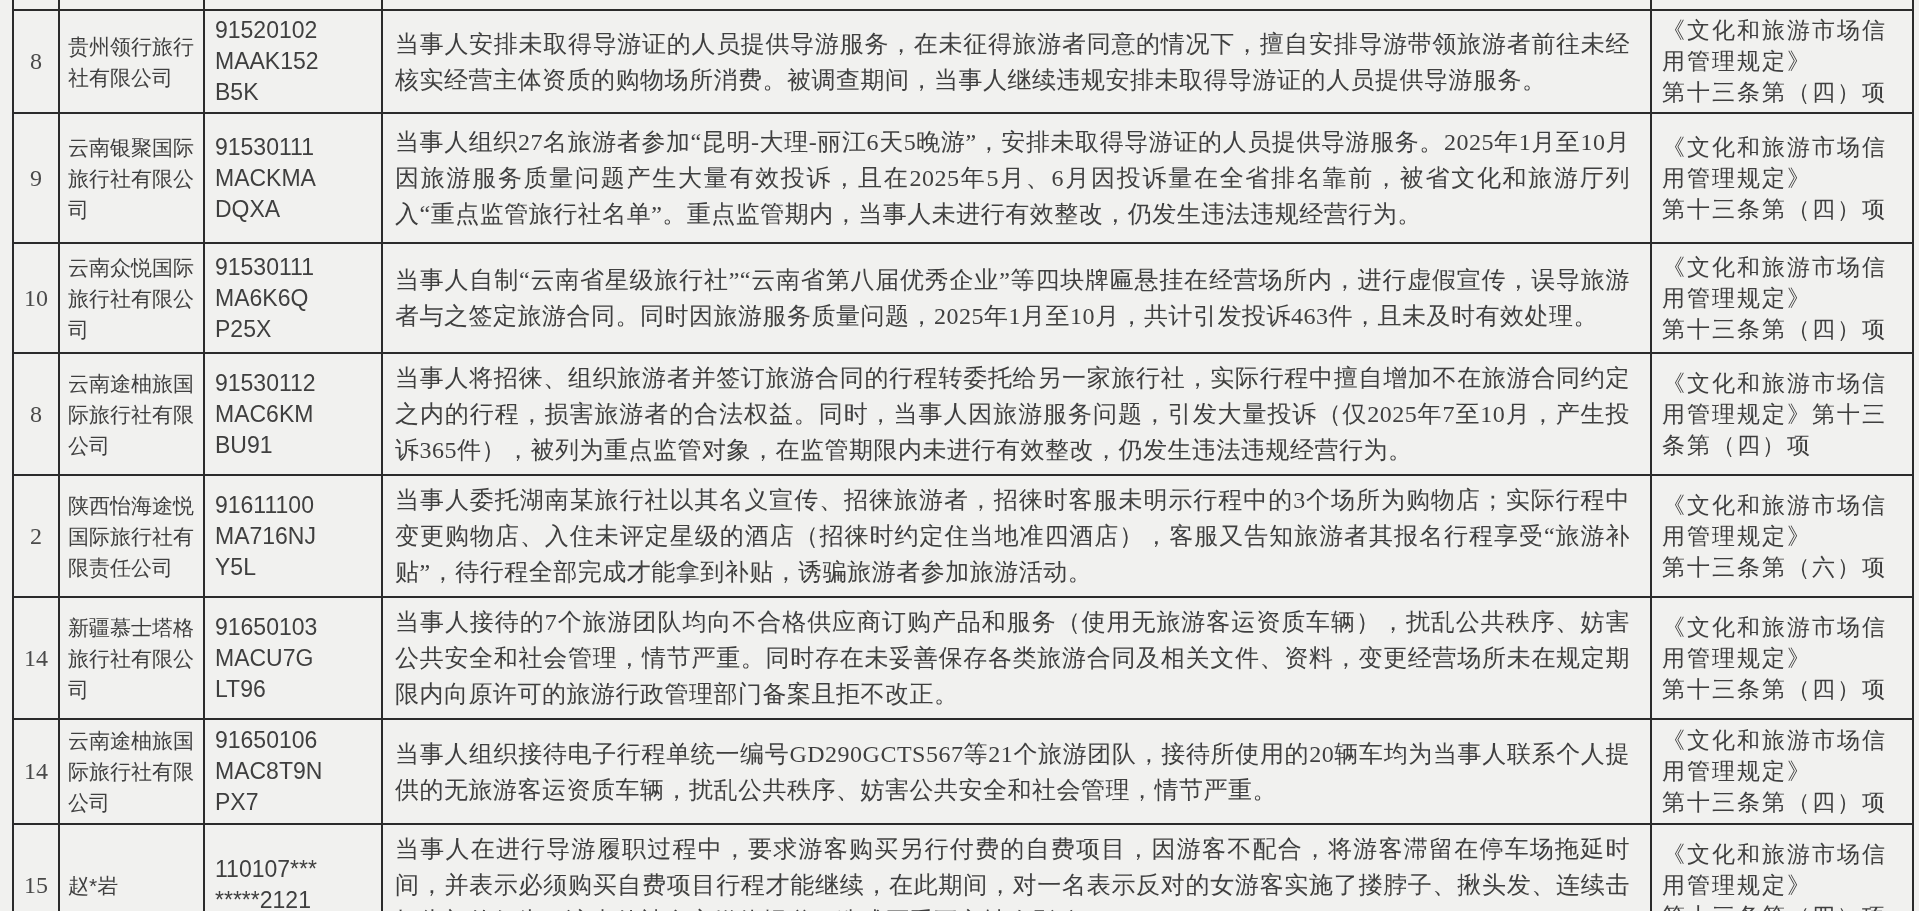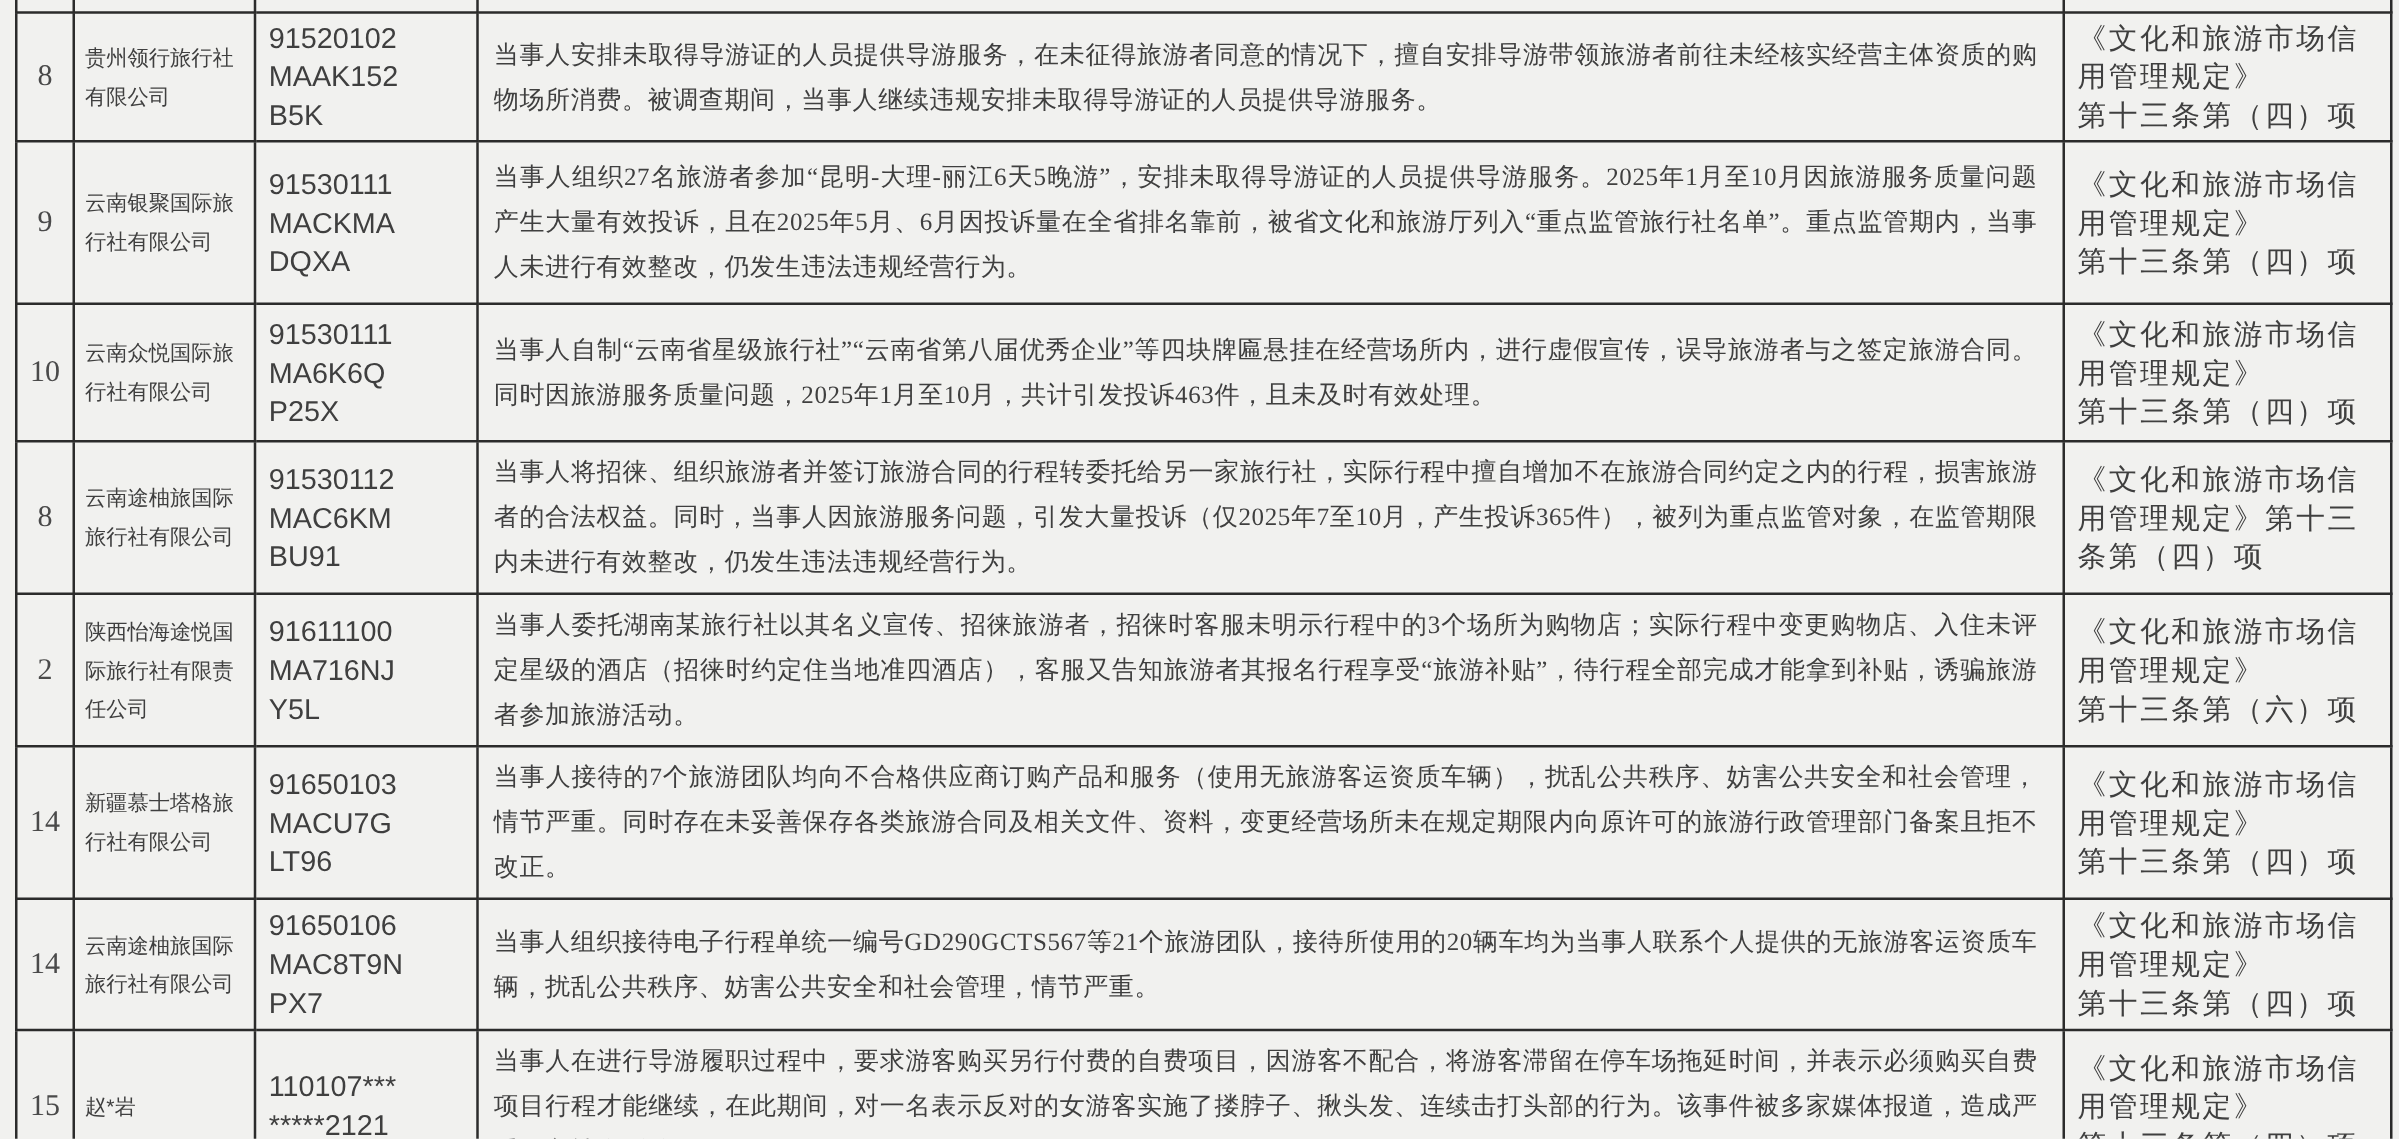--- a/index.html
+++ b/index.html
@@ -42,37 +42,37 @@
   tbody tr:nth-child(8) { height: 105px; }
   tbody tr:nth-child(9) { height: 108px; }
 
   td.c-no {
     text-align: center;
     font-family: "Liberation Serif", serif;
     font-size: 24px;
     color: #4a4a4a;
   }
   td.c-name {
-    font-size: 17px;
+    font-size: 21px;
     line-height: 31px;
     padding: 4px 8px;
     letter-spacing: 0px;
     word-break: break-all;
   }
   td.c-code {
     font-family: "Liberation Sans", sans-serif;
     font-size: 23px;
     line-height: 31px;
     padding: 4px 58px 4px 10px;
     word-break: break-all;
     margin-left: 40px;
   }
   td.c-facts {
     font-family: "Liberation Serif", serif; 
-    font-size: 20px;
+    font-size: 24px;
     line-height: 36px;
     letter-spacing: 0.5px;
     padding: 6px 20px 6px 12px;
     word-break: break-all;
     text-align: justify;
   }
   td.c-basis {
     font-size: 23px;
     line-height: 31px;
     letter-spacing: 2px;

